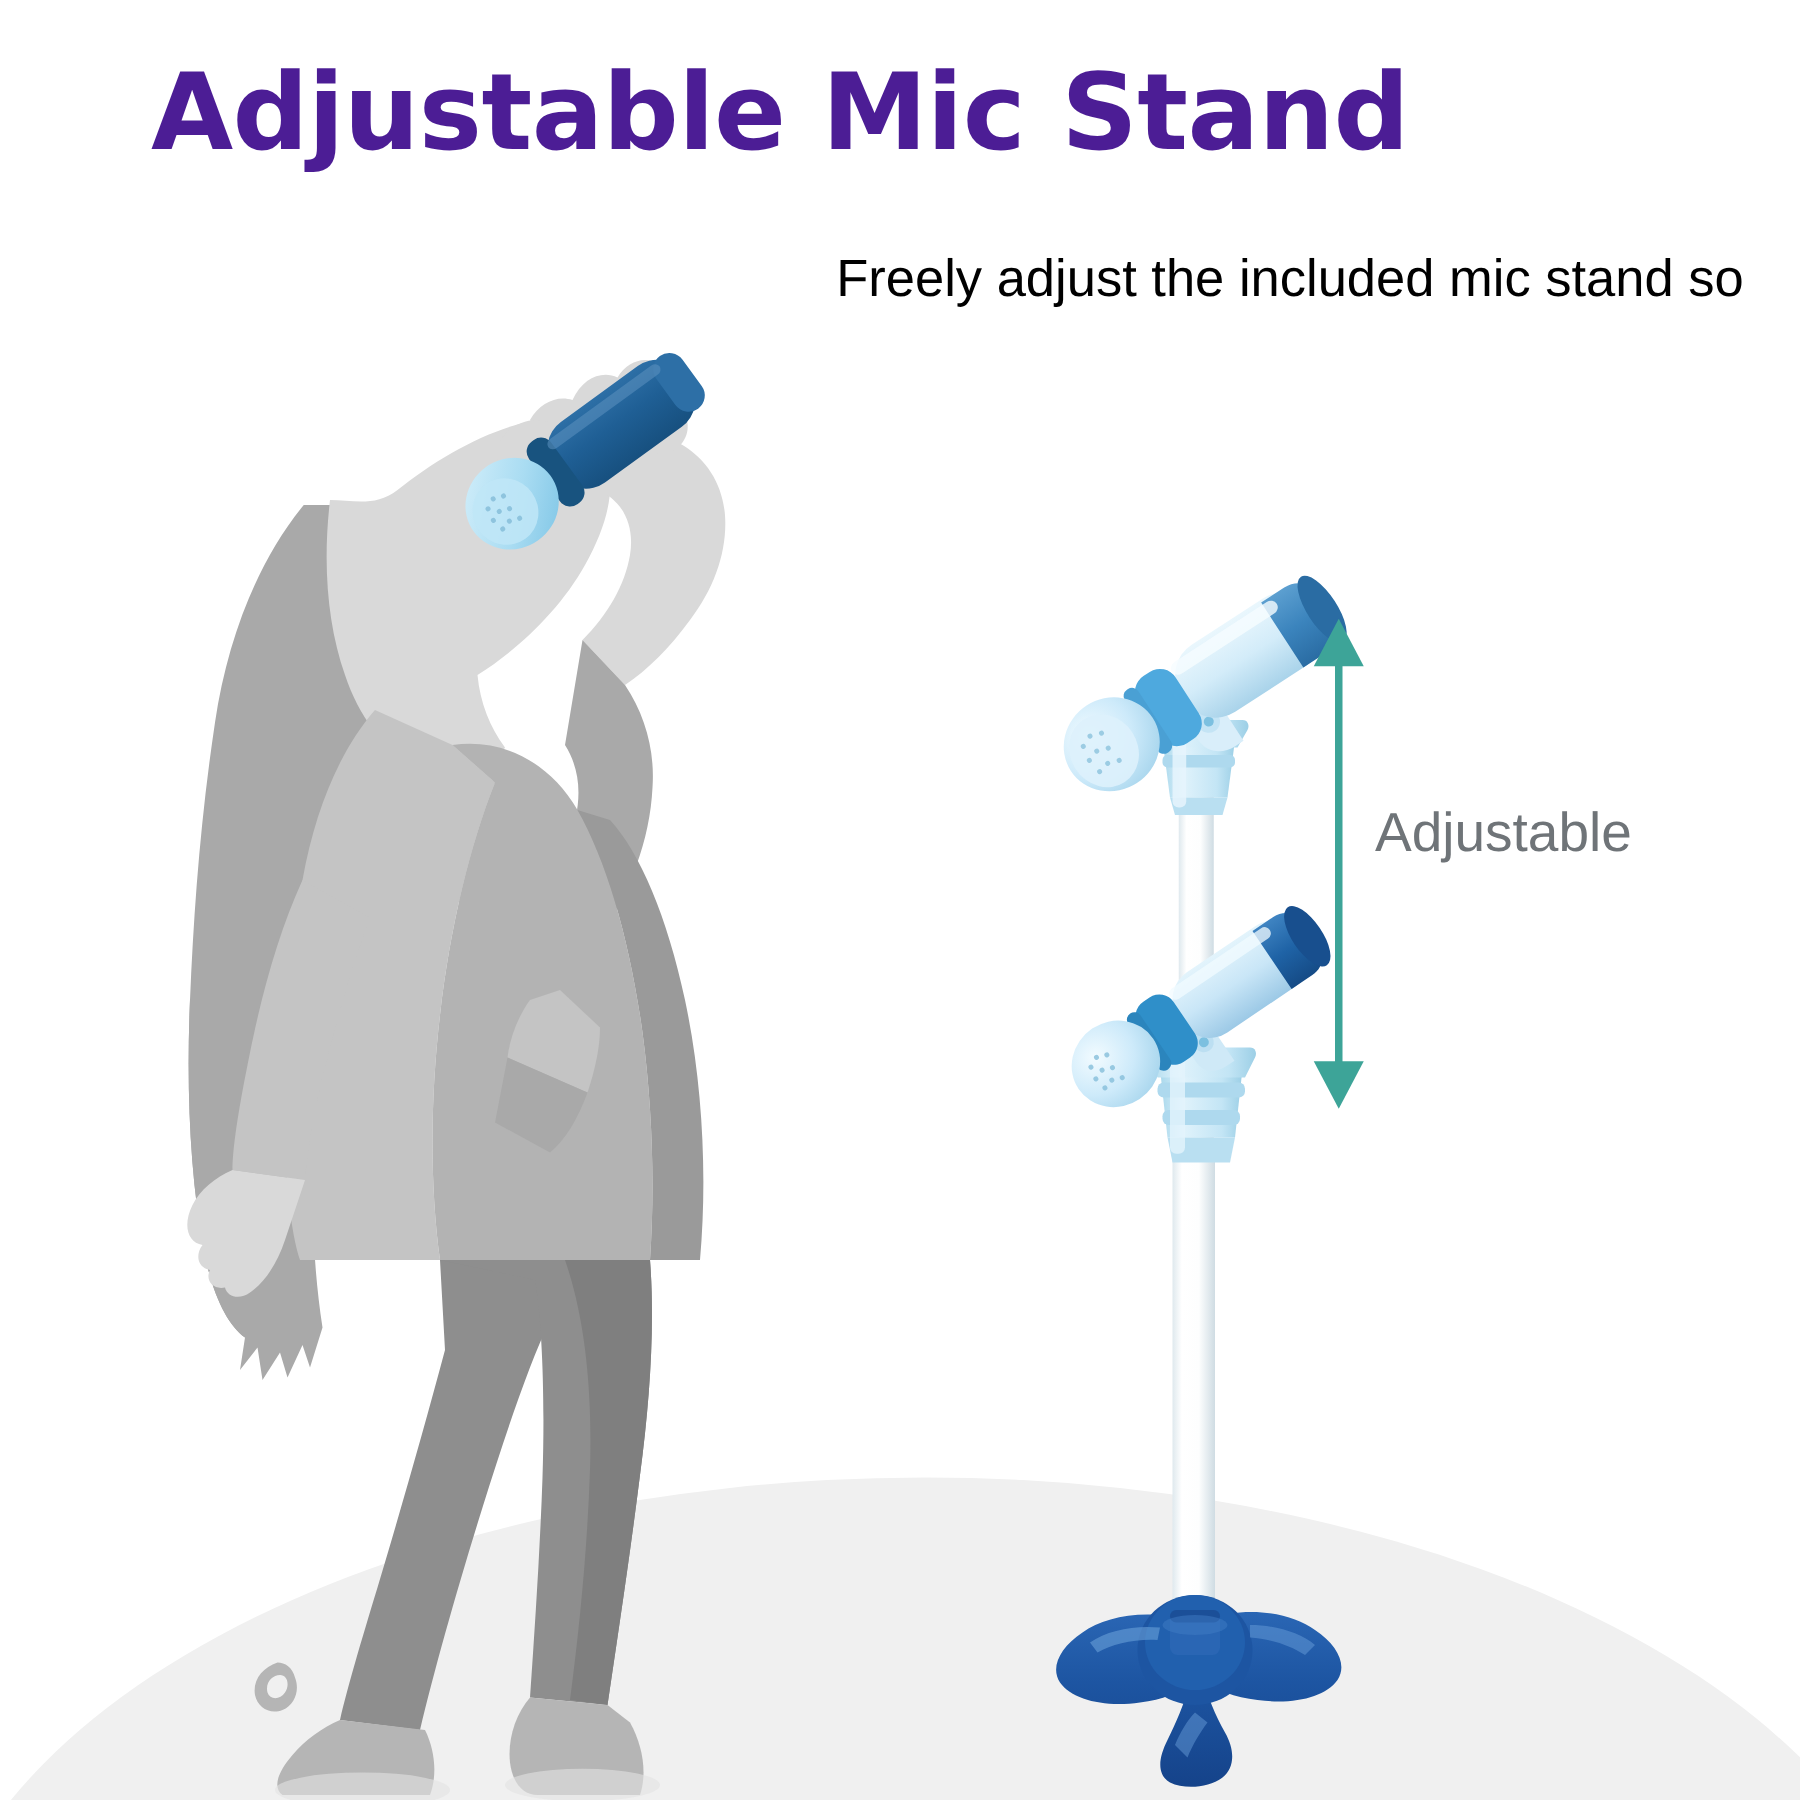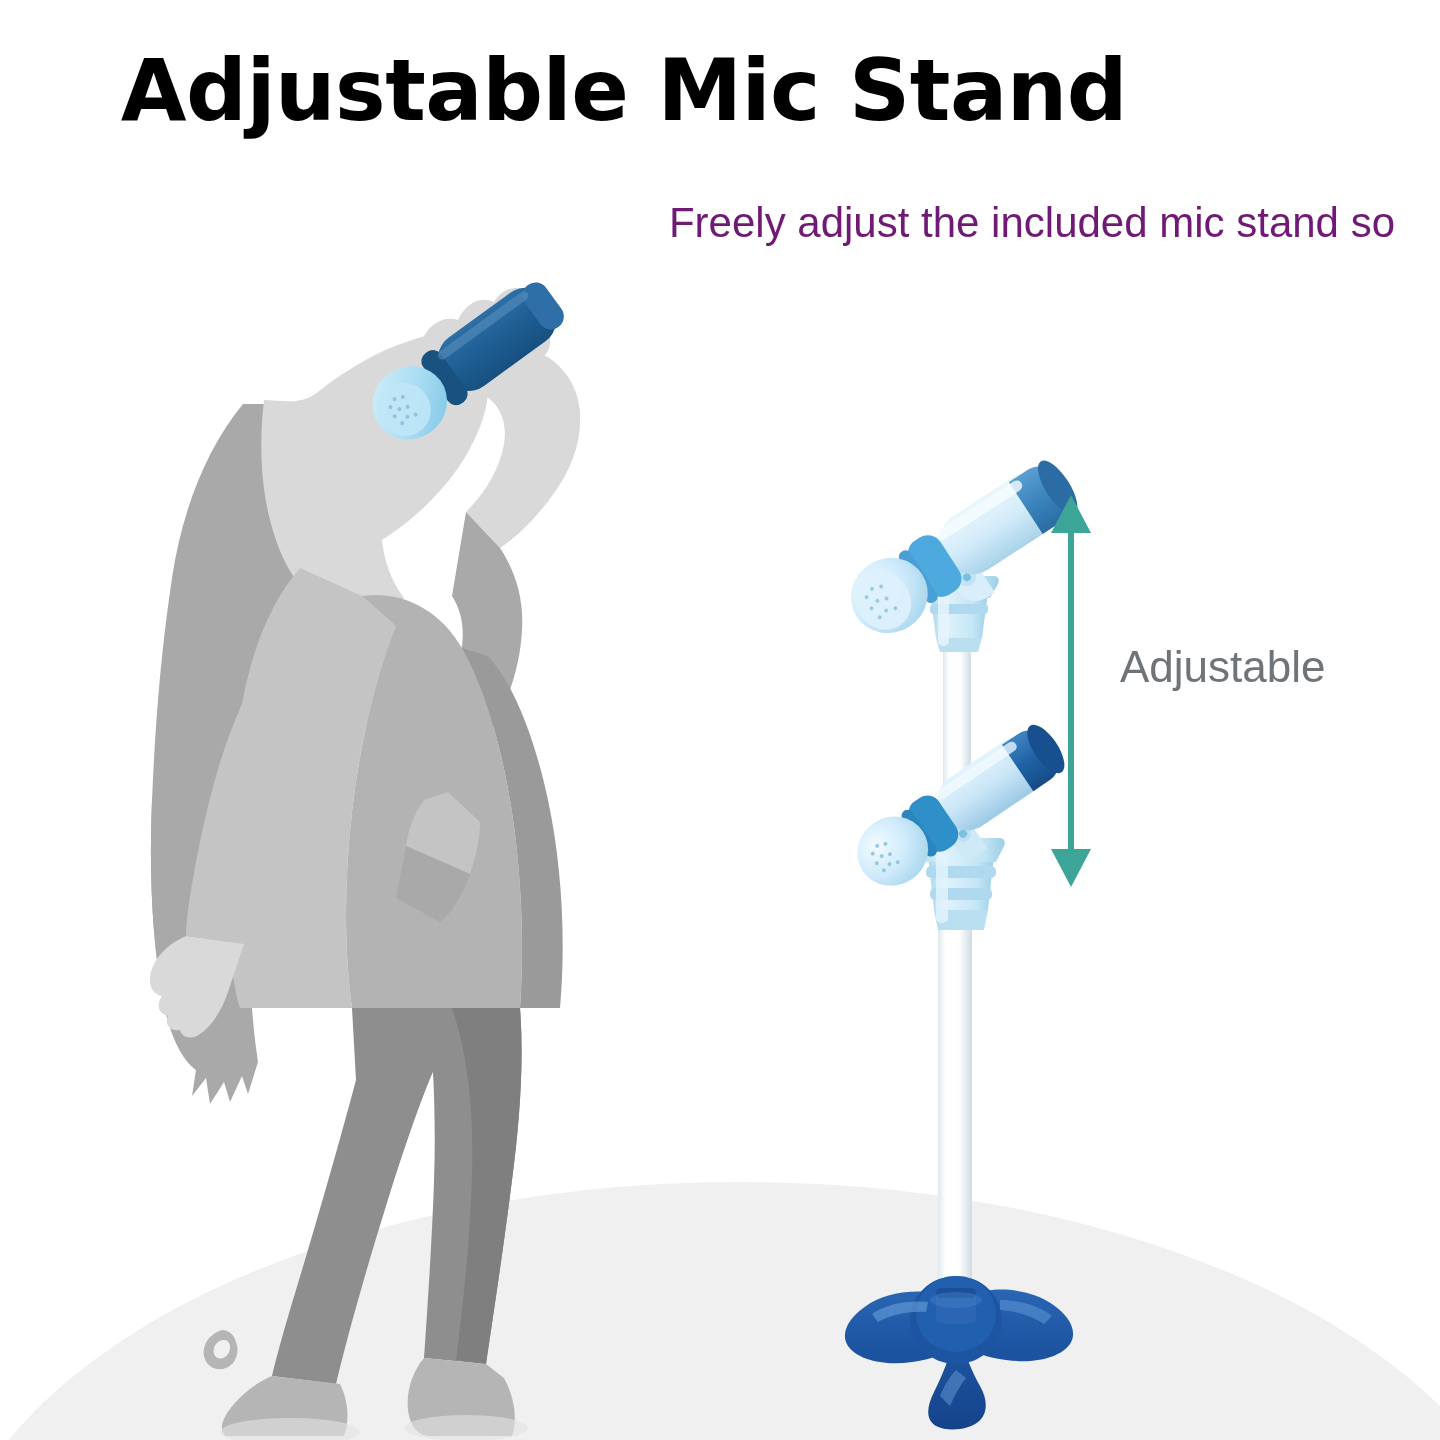--- a/index.html
+++ b/index.html
@@ -21,34 +21,34 @@
     position: absolute;
     left: 0;
     top: 48px;
     width: 1248px;
     text-align: center;
     font-family: "DejaVu Sans", sans-serif;
     font-weight: 700;
     font-size: 85px;
     line-height: 1.0;
     letter-spacing: -0.5px;
-    color: #000000;
+    color: #4c1d95;
     white-space: nowrap;
   }
   #subhead {
     position: absolute;
     right: 45px;
     top: 196px;
     width: 1010px;
     text-align: right;
     font-family: "Liberation Sans", sans-serif;
     font-weight: 400;
     font-size: 42px;
     line-height: 1.30;
-    color: #701a75;
+    color: #000000;
   }
 
   
   #floor {
     position: absolute;
     left: -60px;
     top: 1182px;
     width: 1600px;
     height: 700px;
     background: #f0f0f0;
@@ -66,21 +66,20 @@
   #measure-label {
     position: absolute;
     left: 1100px;
     top: 638px;
     width: 320px;
     font-family: "Liberation Sans", sans-serif;
     font-size: 44px;
     line-height: 1.30;
     color: #6f7478;
     white-space: pre-line;
-    margin-left: 20px;
   }
 
   
   .art {
     position: absolute;
     left: 0;
     top: 0;
   }
   #person-layer { width: 1440px; height: 1440px; }
   #stand-layer  { width: 1440px; height: 1440px; }

